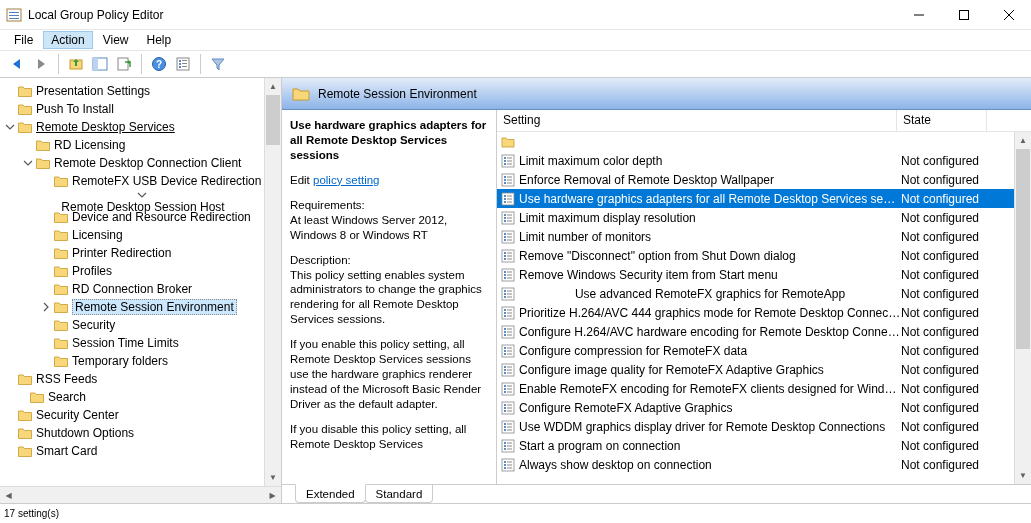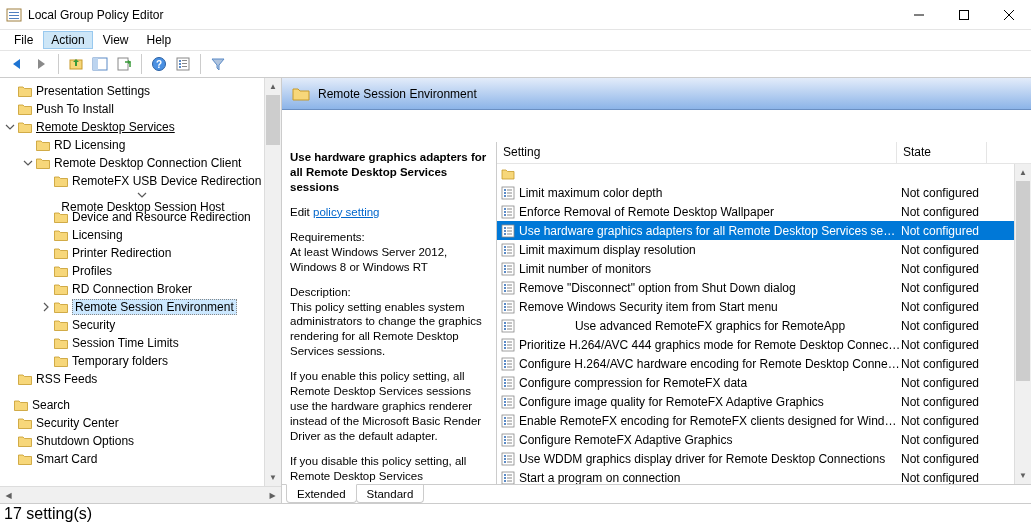--- a/index.html
+++ b/index.html
@@ -25,39 +25,39 @@
 .tree-item { display: flex; align-items: center; height: 18px; padding-left: 4px; cursor: default; white-space: nowrap; }
 .tree-toggle { width: 12px; height: 12px; display: flex; align-items: center; justify-content: center; font-size: 10px; color: #595959; margin-right: 2px; }
 .tree-spacer { width: 14px; }
 .folder-icon { width: 14px; height: 12px; margin-right: 4px; }
 .tree-label { white-space: nowrap; }
 .tree-item.selected .tree-label { background: #cce8ff; border: 1px dotted #888; padding: 0 2px; }
 .right-panel { flex: 1; display: flex; flex-direction: column; overflow: hidden; }
 .right-header { height: 32px; background: linear-gradient(#e3ecfa, #8cb4e8); display: flex; align-items: center; padding-left: 10px; border-bottom: 1px solid #6a8fc2; gap: 8px; }
 .right-header-icon { width: 18px; height: 16px; }
 .right-header-text { font-size: 12px; font-weight: normal; color: #000; }
-.right-body { flex: 1; display: flex; overflow: hidden; margin-top: 32px; }
+.right-body { flex: 1; display: flex; overflow: hidden; }
 .desc-panel { width: 214px; padding: 8px 8px 8px 8px; overflow: hidden; font-size: 11.5px; line-height: 1.3; }
 .desc-title { font-weight: bold; margin-bottom: 10px; }
 .desc-line { margin-bottom: 10px; }
 .desc-link { color: #0066cc; text-decoration: underline; cursor: pointer; }
 .list-panel { flex: 1; border-left: 1px solid #ccc; display: flex; flex-direction: column; position: relative; }
 .list-header { height: 22px; display: flex; border-bottom: 1px solid #e5e5e5; background: #fff; }
 .list-header-cell { border-right: 1px solid #e5e5e5; padding: 3px 0 0 6px; font-size: 12px; }
 .list-body { flex: 1; overflow: hidden; position: relative; }
 .list-row { height: 19px; display: flex; align-items: center; padding-left: 4px; cursor: default; }
 .list-row.selected { background: #0078d7; color: #fff; }
 .list-icon { width: 14px; height: 14px; margin-right: 4px; flex-shrink: 0; }
 .list-setting { white-space: nowrap; overflow: hidden; text-overflow: ellipsis; }
 .list-state { flex-shrink: 0; }
 .list-scroll-v { position: absolute; top: 22px; right: 0; bottom: 0; width: 17px; background: #f0f0f0; border-left: 1px solid #ddd; }
-.tabs { height: 19px; border-top: 1px solid #ccc; display: flex; align-items: stretch; padding-left: 4px; }
+.tabs { height: 19px; border-top: 1px solid #ccc; display: flex; align-items: stretch; padding-left: 13px; }
 .tab { padding: 0 10px; border: 1px solid #ccc; border-top: none; border-radius: 0 0 4px 4px; margin-right: -1px; font-size: 11.5px; display: flex; align-items: center; background: #fff; position: relative; }
 .tab.active { border-top: 1px solid #fff; margin-top: -1px; }
-.statusbar { height: 20px; border-top: 1px solid #ccc; padding-left: 4px; display: flex; align-items: center; font-size: 16px; }
+.statusbar { height: 20px; border-top: 1px solid #ccc; padding-left: 4px; display: flex; align-items: center; font-size: 10px; }
 </style>
 </head>
 <body>
 
 <div class="titlebar">
   <svg class="titlebar-icon" viewBox="0 0 16 16">
     <rect x="1" y="2" width="14" height="12" fill="#fff" stroke="#a08040" stroke-width="1"></rect>
     <rect x="3" y="5" width="10" height="1" fill="#5080c0"></rect>
     <rect x="3" y="8" width="10" height="1" fill="#5080c0"></rect>
     <rect x="3" y="11" width="10" height="1" fill="#5080c0"></rect>
@@ -279,21 +279,21 @@
           </svg>
           <span class="tree-label">Temporary folders</span>
         </div>
         <div class="tree-item" style="padding-left: 4px;">
           <span class="tree-spacer"></span>
           <svg class="folder-icon" viewBox="0 0 14 12">
             <path d="M0.5 2 L5 2 L6.5 3.5 L13.5 3.5 L13.5 11.5 L0.5 11.5 Z" fill="#f7d77a" stroke="#c79a2a" stroke-width="0.8"></path>
           </svg>
           <span class="tree-label">RSS Feeds</span>
         </div>
-        <div class="tree-item" style="padding-left: 0; margin-top: 8px;">
+        <div class="tree-item" style="padding-left: 16px;">
           <span class="tree-spacer"></span>
           <svg class="folder-icon" viewBox="0 0 14 12">
             <path d="M0.5 2 L5 2 L6.5 3.5 L13.5 3.5 L13.5 11.5 L0.5 11.5 Z" fill="#f7d77a" stroke="#c79a2a" stroke-width="0.8"></path>
           </svg>
           <span class="tree-label">Search</span>
         </div>
         <div class="tree-item" style="padding-left: 4px;">
           <span class="tree-spacer"></span>
           <svg class="folder-icon" viewBox="0 0 14 12">
             <path d="M0.5 2 L5 2 L6.5 3.5 L13.5 3.5 L13.5 11.5 L0.5 11.5 Z" fill="#f7d77a" stroke="#c79a2a" stroke-width="0.8"></path>

